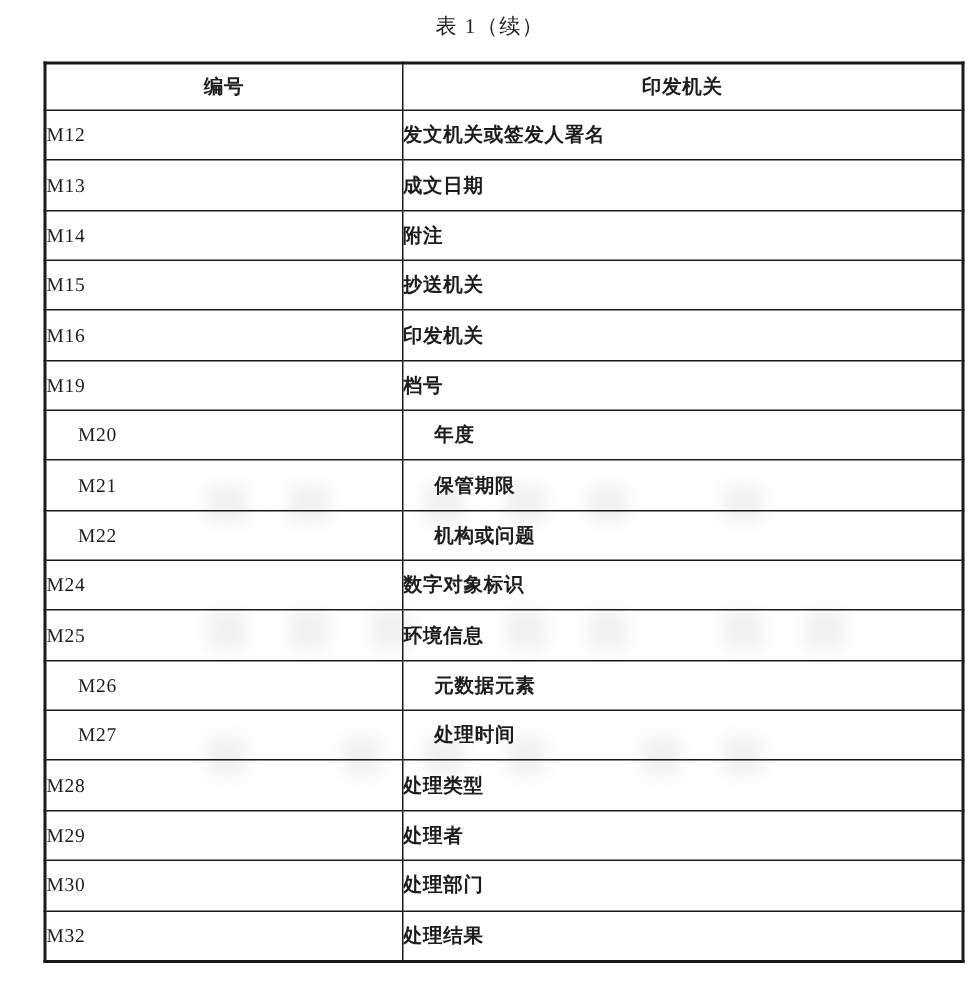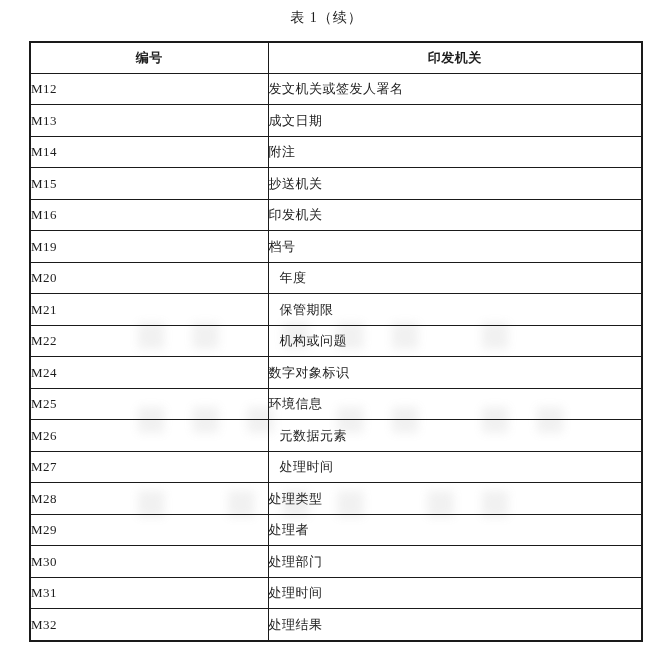--- a/index.html
+++ b/index.html
@@ -69,23 +69,23 @@
     font-weight:bold;
     text-align:center;
     font-size:13px;
     letter-spacing:.5px;
   }
   table.meta-table td{
     height:27px;
     letter-spacing:.5px;
   }
   td.id-cell{padding-left:6px;}
-  td.el-cell{padding-left:8px;}
-  tr.indent td.id-cell{}
-  tr.indent td.el-cell{padding-left:11px;}
+  td.el-cell{padding-left:8px;font-weight:bold;}
+  tr.indent td.id-cell{padding-left:21px;}
+  tr.indent td.el-cell{padding-left:21px;}
 </style>
 </head>
 <body>
 
 <div class="stage">
 
   <div class="watermark">
       <div>■■ ■■■ ■</div>
       <div>■■■ ■■ ■■</div>
       <div>■ ■■■ ■■</div>
@@ -163,23 +163,19 @@
   </tr>
         <tr>
     <td class="id-cell">M29</td>
     <td class="el-cell">处理者</td>
   </tr>
         <tr>
     <td class="id-cell">M30</td>
     <td class="el-cell">处理部门</td>
   </tr>
         <tr>
-    <td class="id-cell">M31</td>
-    <td class="el-cell">处理时间</td>
-  </tr>
-        <tr>
     <td class="id-cell">M32</td>
     <td class="el-cell">处理结果</td>
   </tr>
       </tbody>
   </table>
 
 </div>
 
 </body></html>

